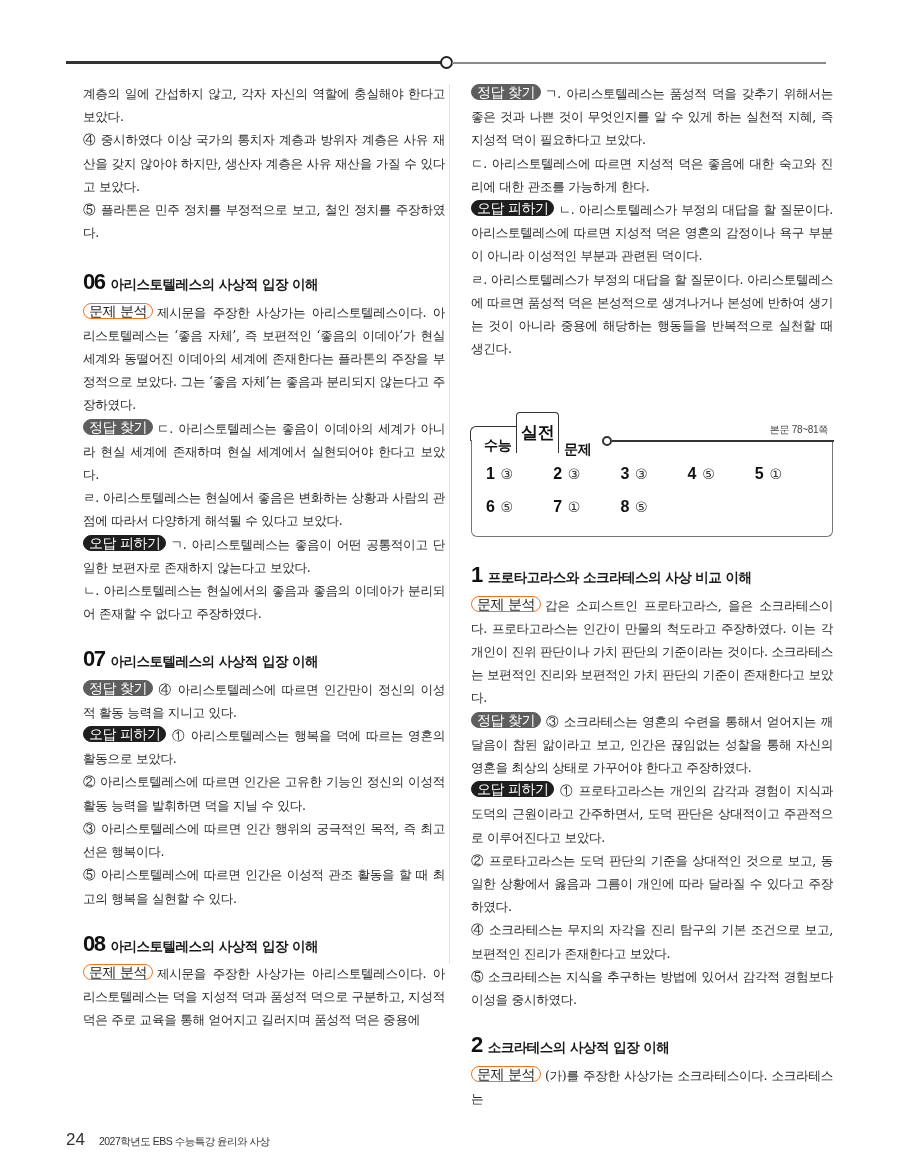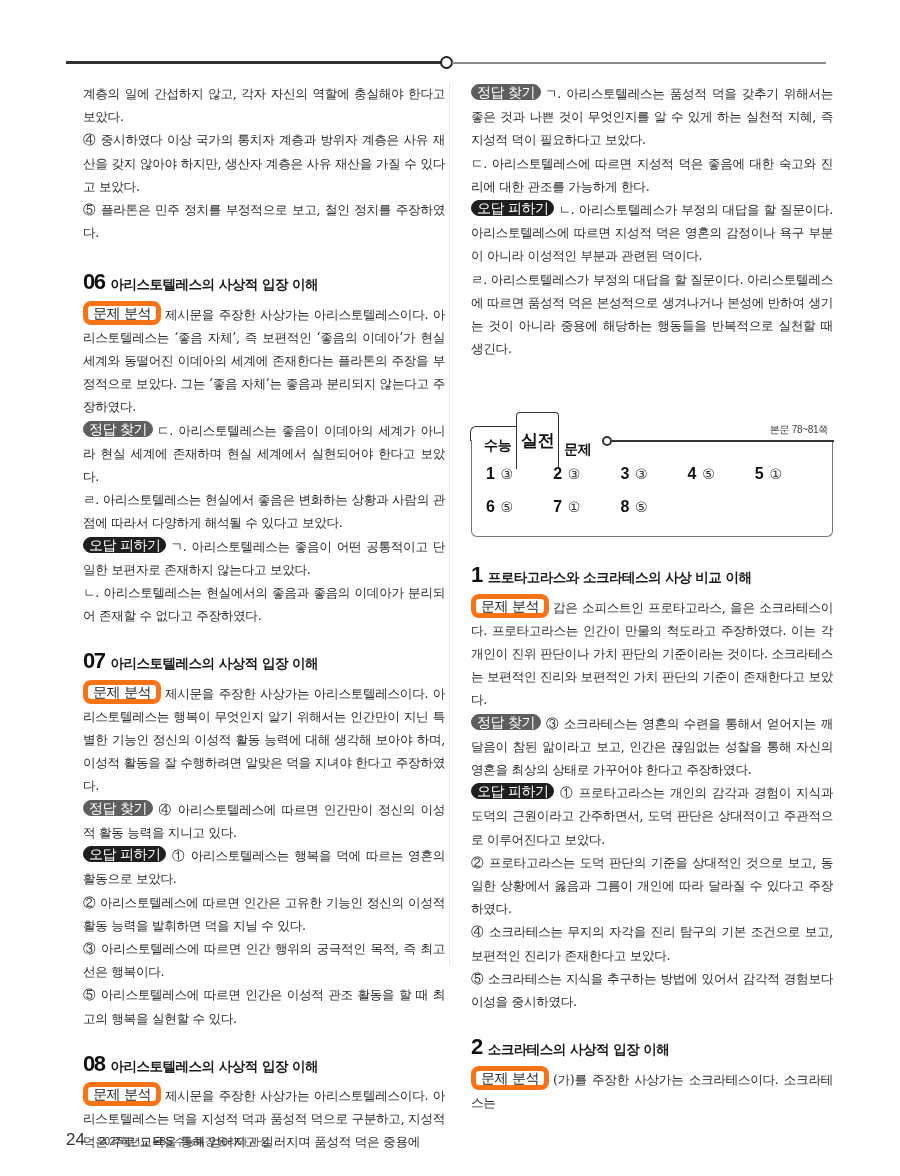--- a/index.html
+++ b/index.html
@@ -40,21 +40,21 @@
   .sec-num {
     font-size: 22px; font-weight: bold; letter-spacing: -1.5px; color: #111;
     font-family: "Liberation Sans", "DejaVu Sans", sans-serif;
   }
   .sec-title { font-size: 13.5px; font-weight: bold; color: #1a1a1a; letter-spacing: -0.5px; }
   .tag {
     display: inline-block; font-family: "DejaVu Sans", "Liberation Sans", sans-serif;
     font-size: 14px; line-height: 14px; padding: 0 5px; border-radius: 8px;
     vertical-align: 1px; margin-right: 4px; letter-spacing: -0.5px;
   }
-  .tag.outline { border: 5px solid #f97316; color: #222; background: #fff; }
+  .tag.outline { border: 1px solid #f97316; color: #222; background: #fff; }
   .tag.gray { background: #5e5e5e; color: #fff; border: 1px solid #5e5e5e; }
   .tag.dark { background: #1e1e1e; color: #fff; border: 1px solid #1e1e1e; }
   .spacer-m { height: 22px; }
   .spacer-l { height: 26px; }
 
   .answer-box {
     position: relative; margin-top: 0; height: 96px;
     border: 1.5px solid #777; border-top: none; border-radius: 0 0 6px 6px;
     font-family: "Liberation Sans", "DejaVu Sans", sans-serif;
   }
@@ -65,21 +65,21 @@
     position: absolute; left: 130px; top: -4px; width: 6px; height: 6px;
     border: 2px solid #333; border-radius: 50%; background: #fff;
   }
   .answer-tab-left {
     position: absolute; left: -2px; top: -14px; width: 48px; height: 14px;
     border: 1.5px solid #333; border-bottom: none; border-right: none; border-radius: 6px 0 0 0;
   }
   .answer-label-a { position: absolute; left: 12px; top: -6px; font-size: 14px; font-weight: bold; color: #111; }
   .answer-label-b {
     position: absolute; left: 44px; top: -28px; font-size: 17px; font-weight: bold; color: #111;
-    border: 1.5px solid #333; border-bottom: none; padding: 16px 4px; border-radius: 4px 4px 0 0; background:#fff;
+    border: 1.5px solid #333; border-bottom: none; padding: 8px 4px; border-radius: 4px 4px 0 0; background:#fff;
   }
   .answer-label-c { position: absolute; left: 92px; top: -2px; font-size: 14px; font-weight: bold; color: #111; }
   .answer-ref {
     position: absolute; right: 4px; top: -22px; font-size: 10px; color: #444;
   }
   .answer-grid {
     position: absolute; left: 14px; top: 22px; right: 10px;
     display: grid; grid-template-columns: repeat(5, 1fr); row-gap: 8px;
   }
   .answer-item { font-size: 16px; color: #111; }
@@ -121,21 +121,20 @@
     <p class="p">ㄴ. 아리스토텔레스는 현실에서의 좋음과 좋음의 이데아가 분리되어 존재할 수 없다고 주장하였다.</p>
   </div>
 
   <div class="spacer-m"></div>
 
   <div>
     <div class="sec-head">
       <span class="sec-num">07</span>
       <span class="sec-title">아리스토텔레스의 사상적 입장 이해</span>
     </div>
-    <p class="p"><span class="tag outline">문제 분석</span><span>제시문을 주장한 사상가는 아리스토텔레스이다. 아리스토텔레스는 행복이 무엇인지 알기 위해서는 인간만이 지닌 특별한 기능인 정신의 이성적 활동 능력에 대해 생각해 보아야 하며, 이성적 활동을 잘 수행하려면 알맞은 덕을 지녀야 한다고 주장하였다.</span></p>
     <p class="p"><span class="tag gray">정답 찾기</span><span>④ 아리스토텔레스에 따르면 인간만이 정신의 이성적 활동 능력을 지니고 있다.</span></p>
     <p class="p"><span class="tag dark">오답 피하기</span><span>① 아리스토텔레스는 행복을 덕에 따르는 영혼의 활동으로 보았다.</span></p>
     <p class="p">② 아리스토텔레스에 따르면 인간은 고유한 기능인 정신의 이성적 활동 능력을 발휘하면 덕을 지닐 수 있다.</p>
     <p class="p">③ 아리스토텔레스에 따르면 인간 행위의 궁극적인 목적, 즉 최고선은 행복이다.</p>
     <p class="p">⑤ 아리스토텔레스에 따르면 인간은 이성적 관조 활동을 할 때 최고의 행복을 실현할 수 있다.</p>
   </div>
 
   <div class="spacer-m"></div>
 
   <div>

